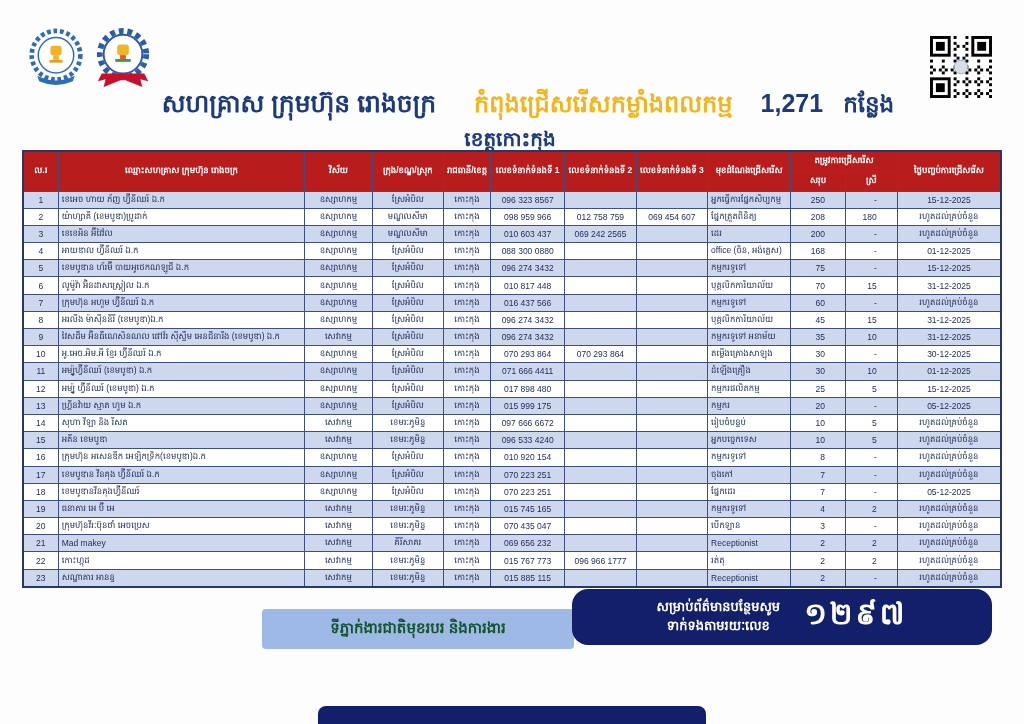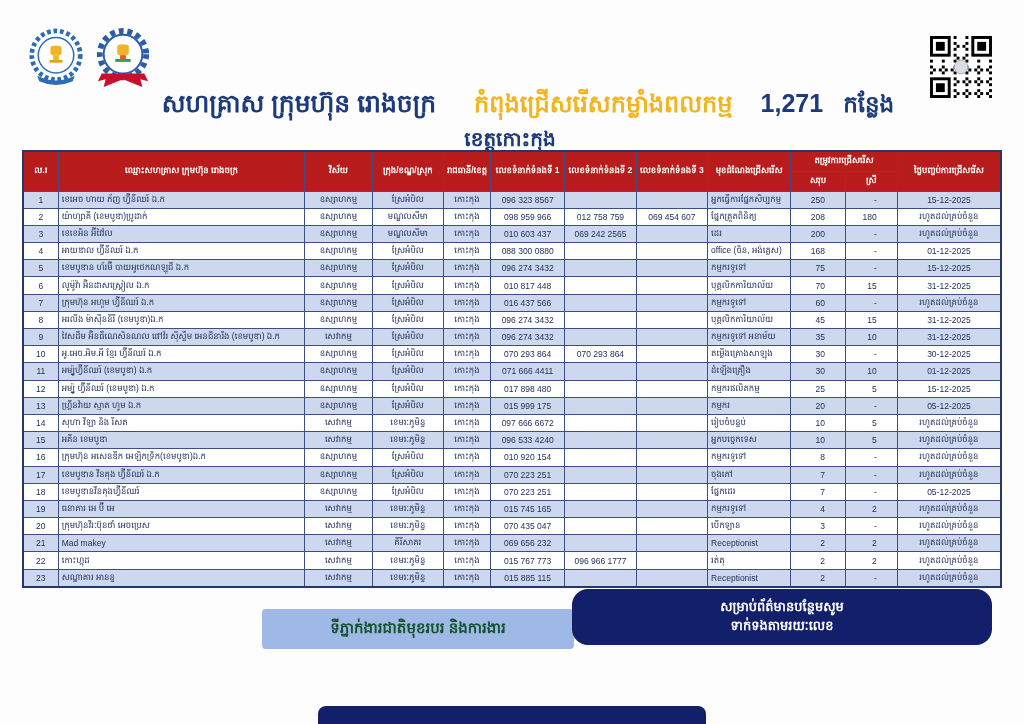--- a/index.html
+++ b/index.html
@@ -510,16 +510,17 @@
         </tr>
       </tbody>
   </table>
 
   <div class="banner-left">ទីភ្នាក់ងារជាតិមុខរបរ និងការងារ</div>
   <div class="banner-right">
     <div class="lines">
       <div>សម្រាប់ព័ត៌មានបន្ថែមសូម</div>
       <div>ទាក់ទងតាមរយៈលេខ</div>
     </div>
+    <div class="hotline">១២៩៧</div>
   </div>
   <div class="bottom-bar"></div>
 
 </div>
 
 </body></html>

